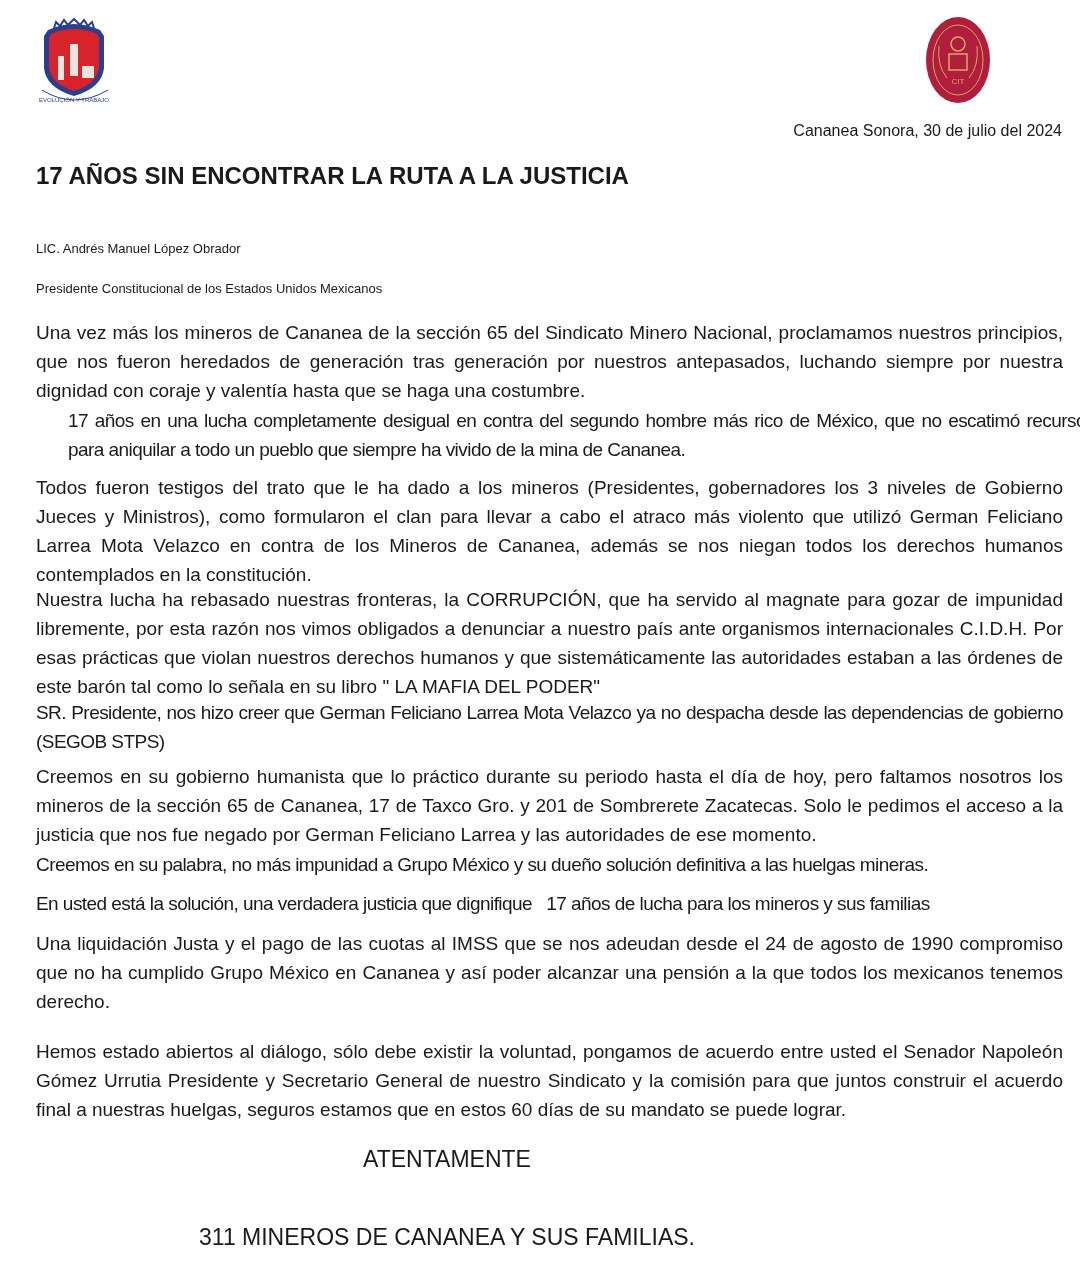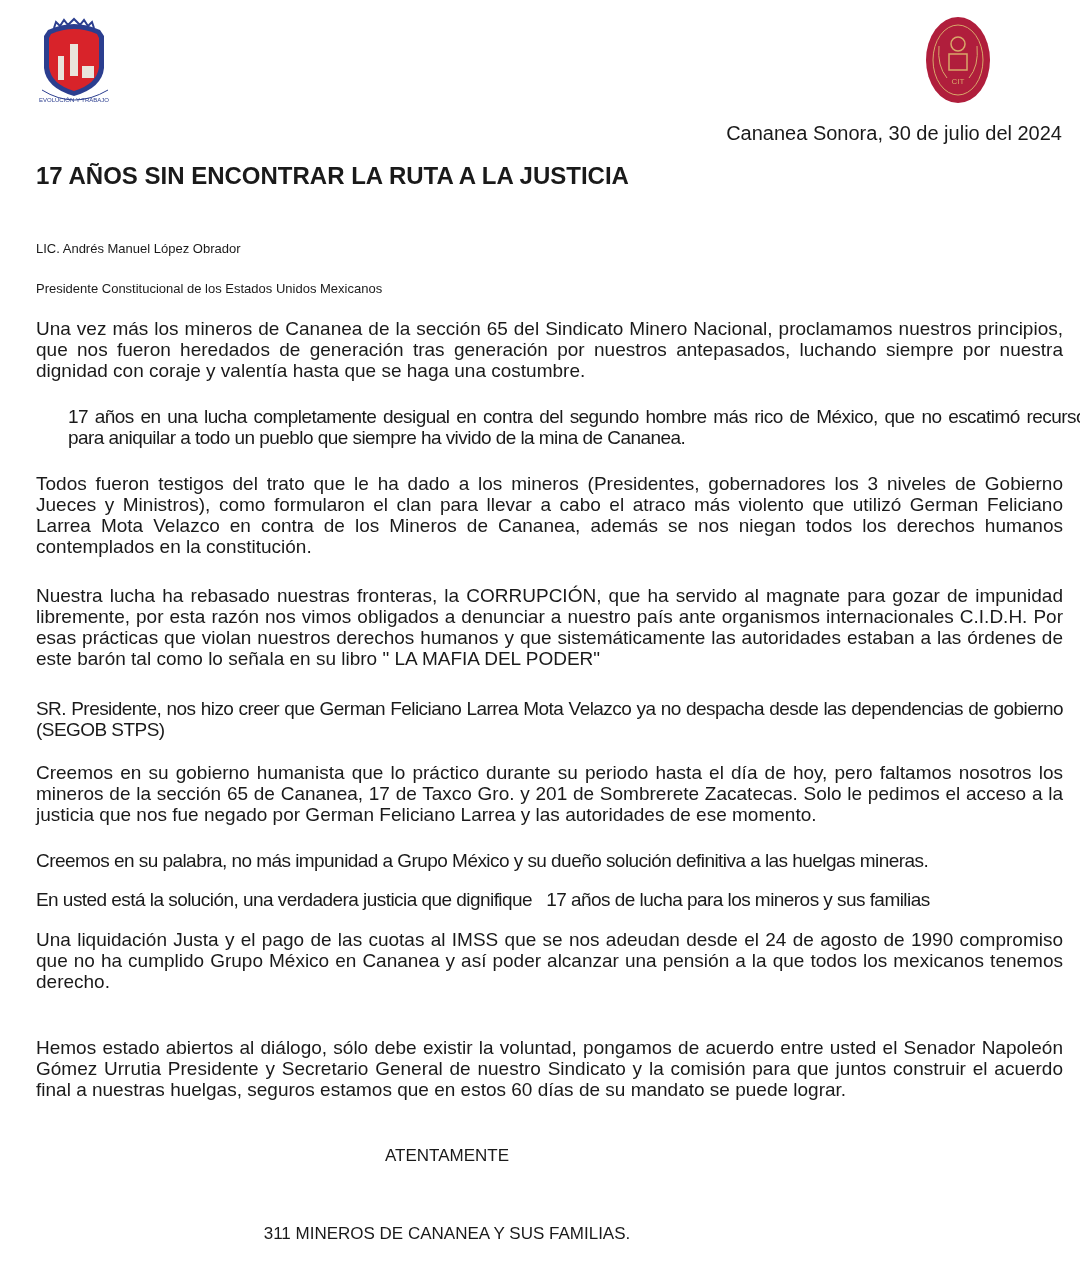--- a/index.html
+++ b/index.html
@@ -1,26 +1,26 @@
 <!DOCTYPE html>
 <html><head>
 <meta charset="utf-8">
 <style>
   html, body { margin:0; padding:0; background:#ffffff; }
   body { width:1080px; height:1282px; position:relative; overflow:hidden;
          font-family:"Liberation Sans", sans-serif; color:#1a1a1a; }
   .logo-left { position:absolute; left:36px; top:16px; width:76px; height:90px; }
   .logo-right { position:absolute; left:925px; top:16px; width:66px; height:88px; }
-  .date { position:absolute; right:18px; top:122px; font-size:20px; }
+  .date { position:absolute; right:18px; top:122px; font-size:16px; }
   .title { position:absolute; left:36px; top:162px; font-size:24px; font-weight:bold; }
   .recipient { position:absolute; left:36px; font-size:13px; }
-  .para { position:absolute; left:36px; width:1027px; font-size:19px; line-height:21px;
+  .para { position:absolute; left:36px; width:1027px; font-size:19px; line-height:29px;
           text-align:justify; text-align-last:left; margin:0; }
   .condensed { letter-spacing:-0.55px; }
-  .center { position:absolute; left:0; width:894px; text-align:center; font-size:17px; }
+  .center { position:absolute; left:0; width:894px; text-align:center; font-size:23px; }
 </style>
 </head>
 <body>
 
 <div class="logo-left">
   <svg width="76" height="90" viewBox="0 0 76 90">
     <path d="M12 14 Q38 2 64 14 L68 20 L68 52 Q66 72 38 80 Q10 72 8 52 L8 20 Z" fill="#2b3e8f"></path>
     <path d="M15 18 Q38 8 61 18 L63 22 L63 51 Q61 68 38 75 Q15 68 13 51 L13 22 Z" fill="#d8232a"></path>
     <rect x="34" y="28" width="8" height="32" fill="#e9e4dc"></rect>
     <rect x="22" y="40" width="6" height="24" fill="#e9e4dc"></rect>

